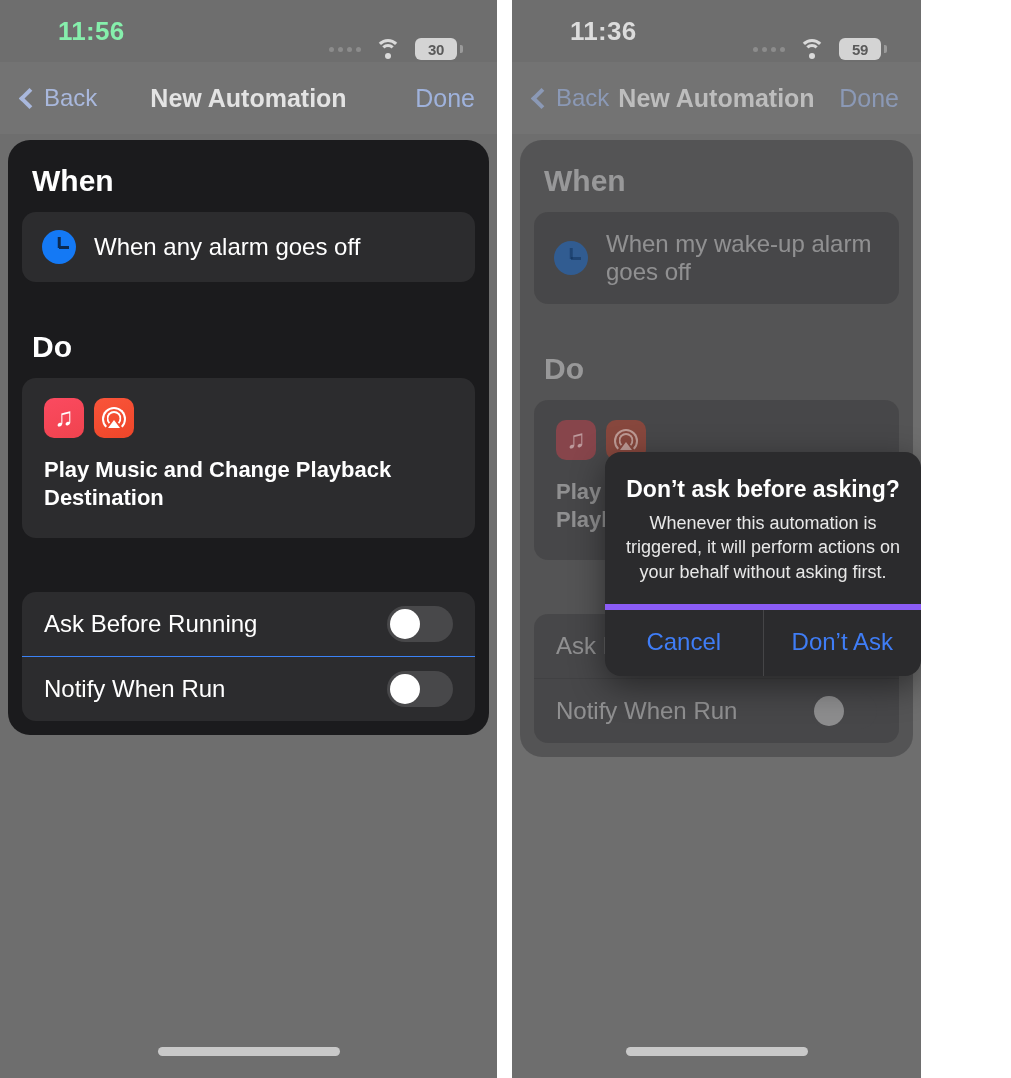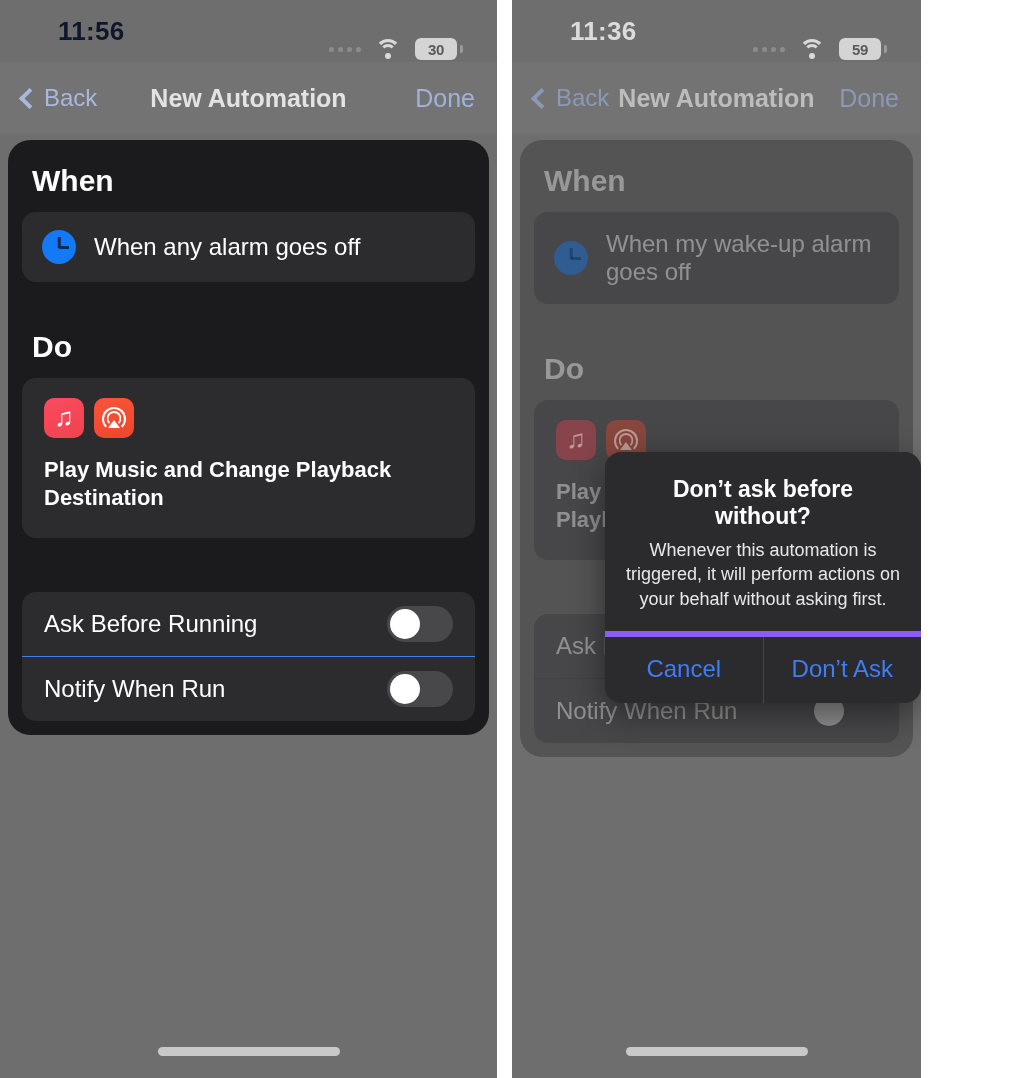--- a/index.html
+++ b/index.html
@@ -21,21 +21,21 @@
   #phone-right { left: 512px; width: 409px; }
 
   
   .statusbar {
     position: absolute; top: 0; left: 0; right: 0; height: 62px;
     display: flex; align-items: center; justify-content: space-between;
     padding: 0 40px 0 58px;
   }
   .sb-time {
     font-size: 26px; font-weight: bold; letter-spacing: .3px;
-    color: #0f172a;
+    color: #86efac;
   }
   #phone-right .sb-time { color: #dcdcdc; }
   .sb-right { display: flex; align-items: center; gap: 13px; margin-top: 36px; }
   .sb-dots { display: flex; gap: 4px; align-items: center; }
   .sb-dots i { width: 5px; height: 5px; background: #8c8c8c; border-radius: 50%; display:block; }
   .sb-wifi { width: 28px; height: 20px; position: relative; }
   .sb-wifi .arc {
     position: absolute; left: 50%; border: 3px solid #dadada;
     border-bottom-color: transparent; border-left-color: transparent; border-right-color: transparent;
     border-radius: 50%; transform: translateX(-50%);
@@ -367,21 +367,21 @@
           <span class="switch">
               <span class="knob"></span>
             </span>
         </div>
       </div>
 
     </div>
 
     <div class="alert">
       <div class="alert-body">
-        <div class="alert-title">Don’t ask before without?</div>
+        <div class="alert-title">Don’t ask before asking?</div>
         <div class="alert-msg">Whenever this automation is triggered, it will perform actions on your behalf without asking first.</div>
       </div>
       <div class="alert-actions">
         <div class="alert-btn">Cancel</div>
         <div class="alert-btn">Don’t Ask</div>
       </div>
     </div>
 
     <div class="home-indicator"></div>
   </div>

